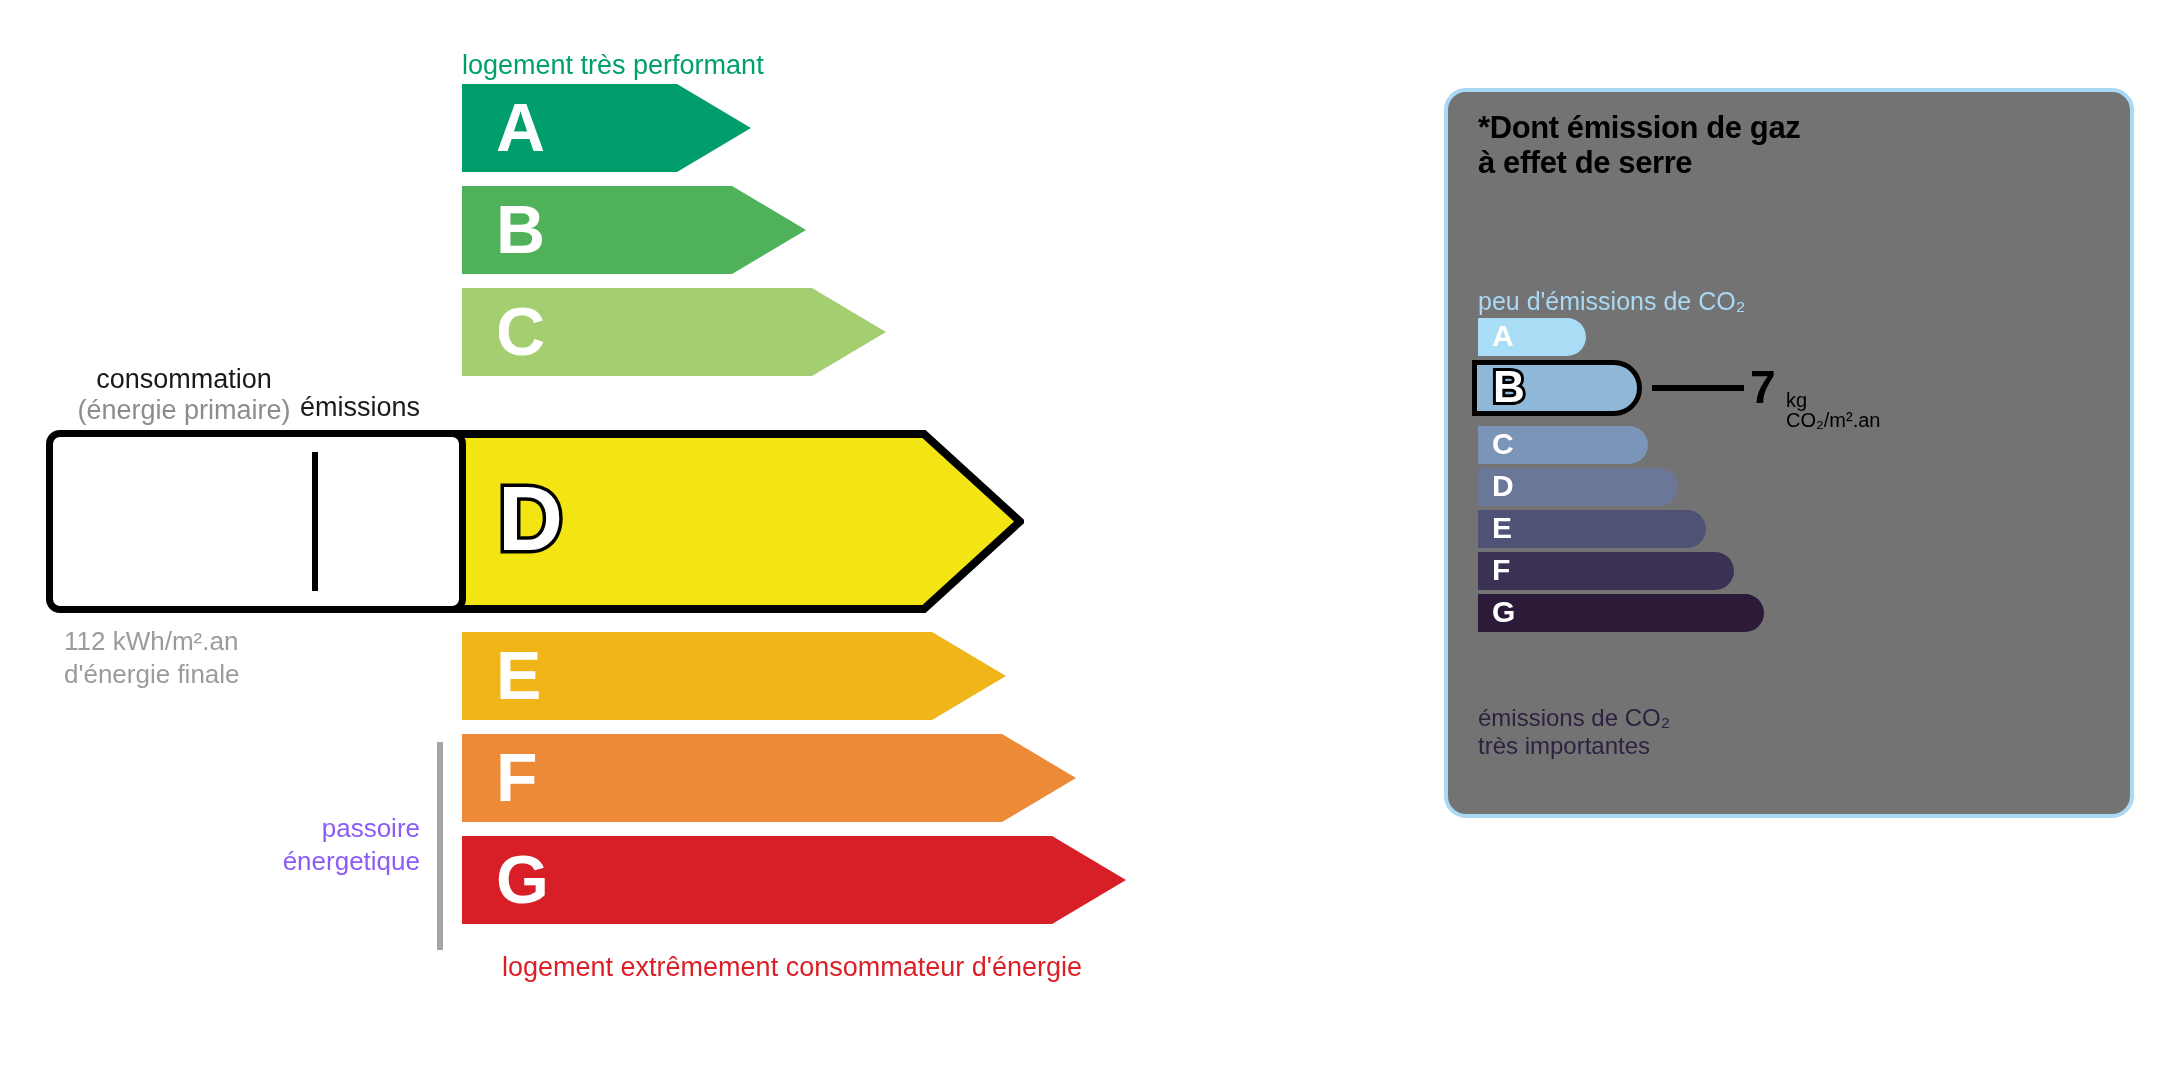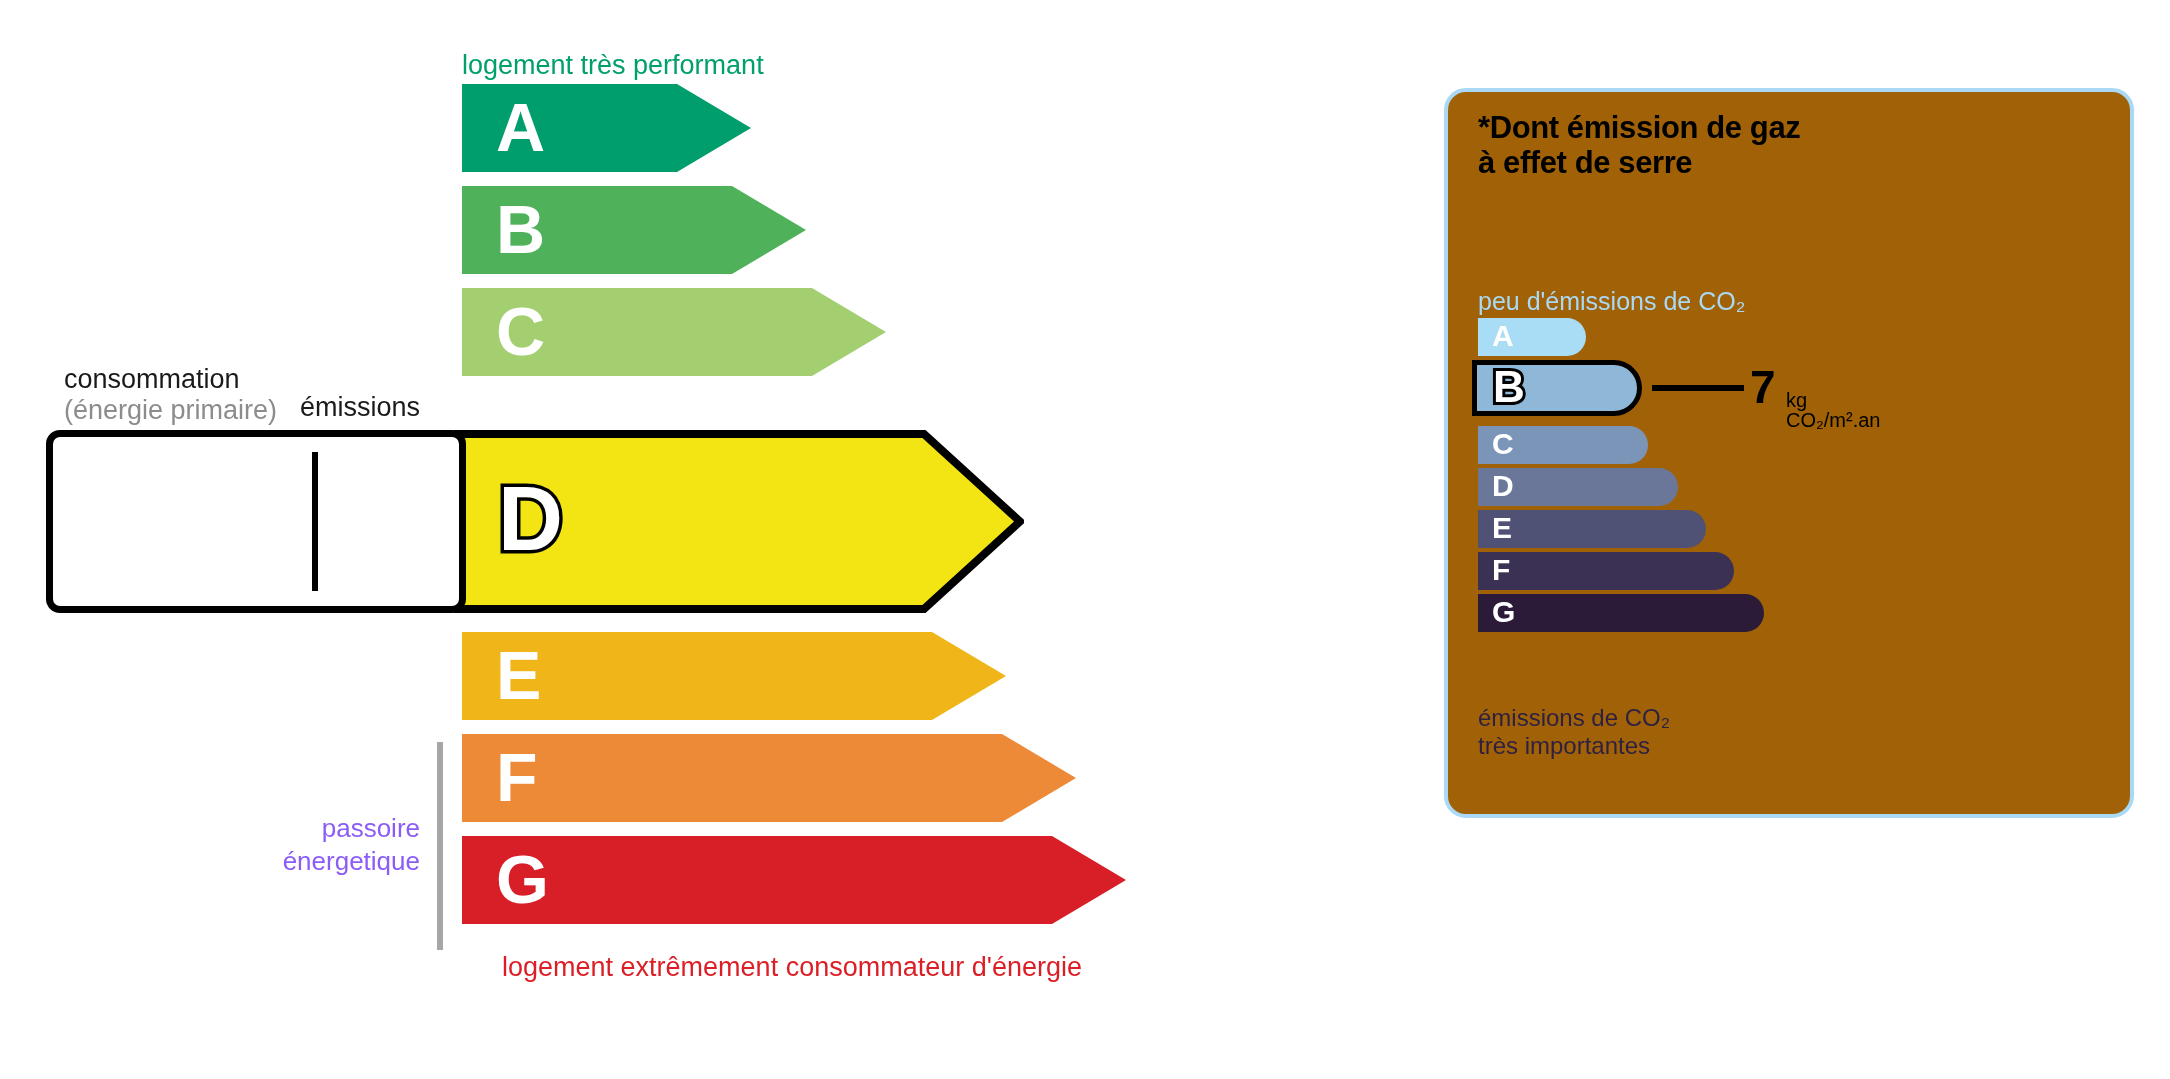--- a/index.html
+++ b/index.html
@@ -25,32 +25,32 @@
   .dv1{position:absolute;left:14px;top:30px;width:246px;text-align:center;font-size:70px;font-weight:bold;line-height:1;}
   .du1{position:absolute;left:14px;top:112px;width:246px;text-align:center;font-size:27px;line-height:1;}
   .dv2{position:absolute;left:276px;top:30px;width:136px;text-align:center;font-size:70px;font-weight:bold;line-height:1;}
   .du2{position:absolute;left:270px;top:112px;width:148px;text-align:center;font-size:27px;line-height:1;}
 
   .darrow{position:absolute;left:408px;top:0;z-index:2;}
   .dletter{position:absolute;left:452px;top:50%;transform:translateY(-53%);
            font-size:90px;font-weight:bold;color:#fff;line-height:1;z-index:5;
            -webkit-text-stroke:7px #000;paint-order:stroke fill;}
 
-  .lbl-conso{position:absolute;left:64px;top:364px;width:240px;font-size:27px;color:#1a1a1a;line-height:1.15;}
+  .lbl-conso{position:absolute;left:64px;top:364px;width:240px;text-align:center;font-size:27px;color:#1a1a1a;line-height:1.15;}
   .lbl-conso .sub{color:#8c8c8c;}
   .lbl-emis{position:absolute;left:300px;top:392px;font-size:27px;color:#1a1a1a;}
   .lbl-final{position:absolute;left:64px;top:625px;font-size:26px;color:#9b9b9b;line-height:1.25;}
 
   .passoire-line{position:absolute;left:437px;top:742px;width:6px;height:208px;background:#a6a6a6;}
   .passoire-txt{position:absolute;left:150px;top:812px;width:270px;text-align:right;
                 font-size:26px;color:#8b5cf6;line-height:1.25;}
 
   
   .panel{position:absolute;left:1444px;top:88px;width:690px;height:730px;
-         border:4px solid #a9d9f4;border-radius:22px;background:#a16207;box-sizing:border-box;}
+         border:4px solid #a9d9f4;border-radius:22px;background:#737373;box-sizing:border-box;}
   .panel-title{position:absolute;left:30px;top:18px;font-size:31px;font-weight:bold;line-height:1.13;
                letter-spacing:-0.4px;}
   .panel-top-cap{position:absolute;left:30px;top:195px;font-size:25px;color:#a9d9f4;}
   .panel-bot-cap{position:absolute;left:30px;top:612px;font-size:24px;color:#2e2140;line-height:1.18;}
 
   .crow{position:absolute;left:30px;height:38px;}
   .cbar{height:38px;border-radius:0 19px 19px 0;position:relative;}
   .cletter{position:absolute;left:14px;top:50%;transform:translateY(-52%);
            font-size:30px;font-weight:bold;color:#fff;line-height:1;}
 
@@ -104,20 +104,24 @@
     <div class="dv2">7*</div>
     <div class="du2">kg CO₂/m².an</div>
   </div>
 
   <div class="lbl-conso">
     <div>consommation</div>
     <div class="sub">(énergie primaire)</div>
   </div>
   <div class="lbl-emis">émissions</div>
 
+  <div class="lbl-final">
+    <div>112 kWh/m².an</div>
+    <div>d'énergie finale</div>
+  </div>
 
   <div class="passoire-line"></div>
   <div class="passoire-txt">
     <div>passoire</div>
     <div>énergetique</div>
   </div>
 
   <div class="bottom-caption">logement extrêmement consommateur d'énergie</div>
 
   <div class="panel">

